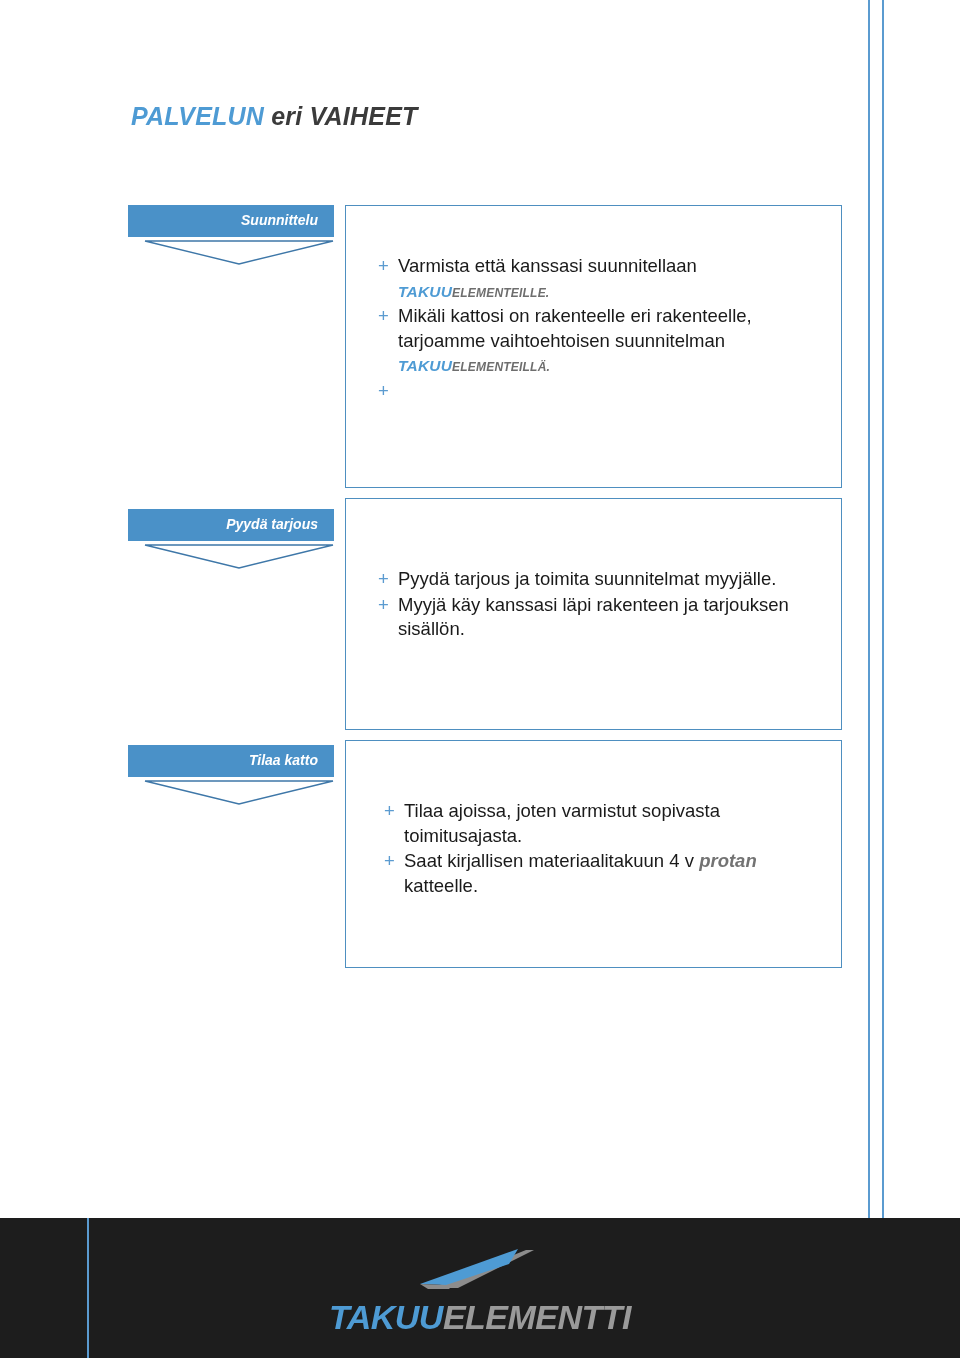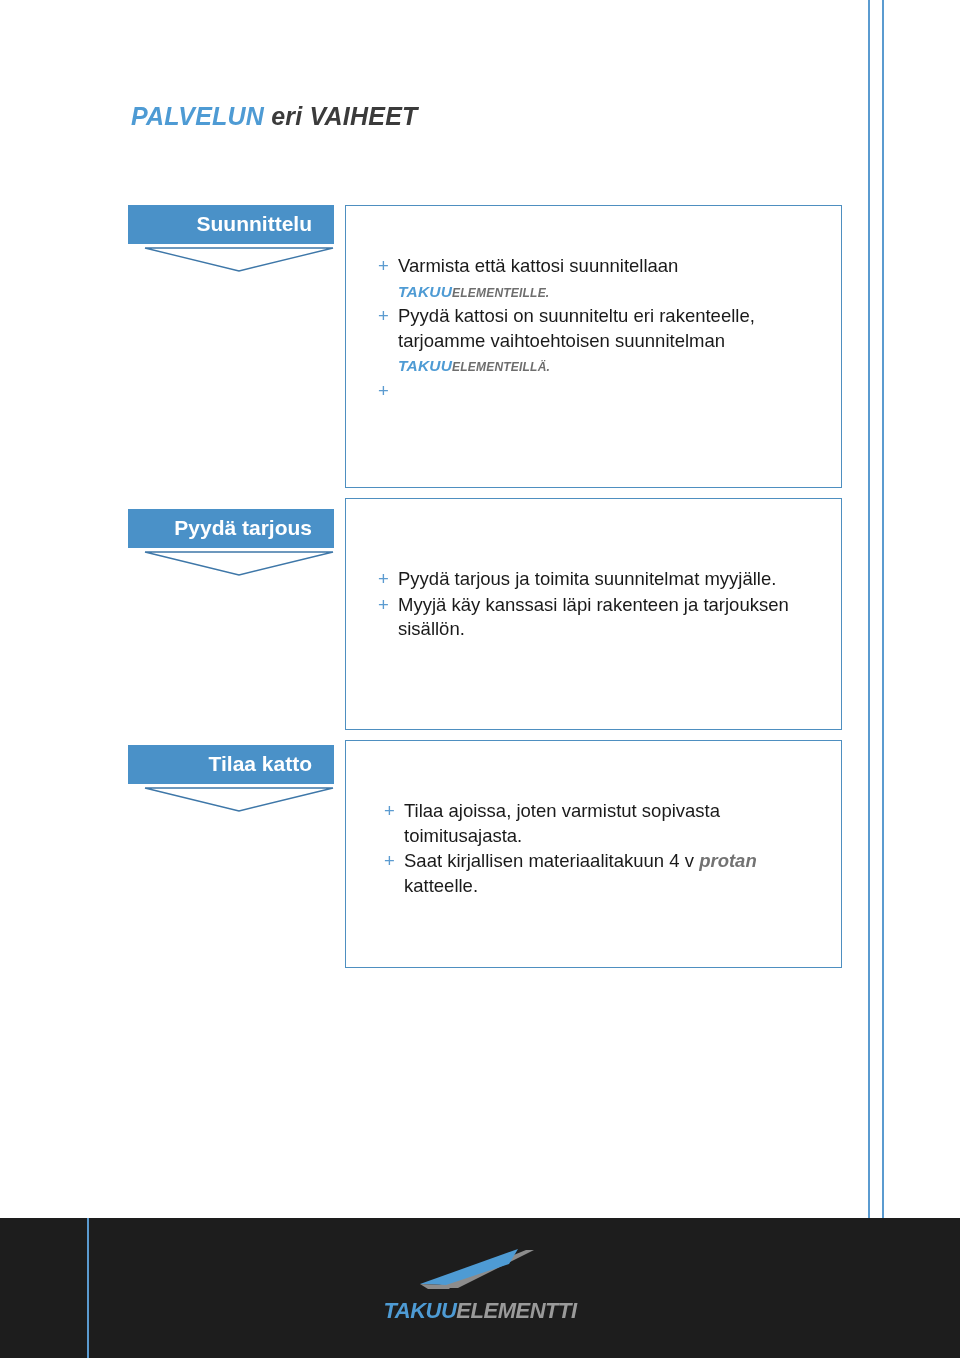--- a/index.html
+++ b/index.html
@@ -54,24 +54,25 @@
   .section { position: absolute; }
 
   .label-wrap {
     position: absolute;
     left: 128px;
     width: 206px;
   }
   .label-box {
     background: #4A91C8;
     color: #ffffff;
-    font-weight: bold;
-    font-size: 21px;
+    font-style: italic;
+    font-weight: bold;
+    font-size: 14px;
     text-align: right;
-    padding: 8px 22px 9px 0;
+    padding: 8px 16px 9px 0;
     line-height: 1.05;
     white-space: nowrap;
   }
   .chevron {
     display: block;
     width: 190px;
     height: 26px;
     margin-left: 16px;
     margin-top: 3px;
   }
@@ -132,21 +133,21 @@
     background: #1d1d1d;
   }
   #footer-logo {
     position: absolute;
     left: 0; right: 0;
     top: 30px;
     text-align: center;
   }
   #logo-mark { display: block; margin: 0 auto 6px auto; }
   #logo-text {
-    font-size: 22px;
+    font-size: 34px;
     font-style: italic;
     font-weight: bold;
     letter-spacing: -0.5px;
     white-space: nowrap;
   }
   #logo-text .takuu { color: #4E9BD4; }
   #logo-text .elementti { color: #9A9A9A; }
 </style>
 </head>
 <body>
@@ -163,22 +164,22 @@
 
   <div class="section">
     <div class="label-wrap" style="top:205px;">
       <div class="label-box">Suunnittelu</div>
       <svg class="chevron" viewBox="0 0 190 26">
         <polygon points="1,1 189,1 95,24" fill="none" stroke="#3E77A8" stroke-width="1.4"></polygon>
       </svg>
     </div>
     <div class="content-box" style="top:205px; height:283px;">
       <ul class="bullets" id="bullets-1" style="padding:48px 32px 0 32px;">
-          <li><span class="plus">+</span><span class="txt"><span>Varmista että kattosi suunnitellaan </span><span class="kw-blue">TAKUU</span><span class="kw-gray">ELEMENTEILLE.</span></span></li>
-          <li><span class="plus">+</span><span class="txt"><span>Pyydä kattosi on suunniteltu eri rakenteelle, tarjoamme vaihtoehtoisen suunnitelman </span><span class="kw-blue">TAKUU</span><span class="kw-gray">ELEMENTEILLÄ.</span></span></li>
+          <li><span class="plus">+</span><span class="txt"><span>Varmista että kanssasi suunnitellaan </span><span class="kw-blue">TAKUU</span><span class="kw-gray">ELEMENTEILLE.</span></span></li>
+          <li><span class="plus">+</span><span class="txt"><span>Mikäli kattosi on rakenteelle eri rakenteelle, tarjoamme vaihtoehtoisen suunnitelman </span><span class="kw-blue">TAKUU</span><span class="kw-gray">ELEMENTEILLÄ.</span></span></li>
           <li><span class="plus">+</span></li>
         </ul>
     </div>
   </div>
 
   <div class="section">
     <div class="label-wrap" style="top:509px;">
       <div class="label-box">Pyydä tarjous</div>
       <svg class="chevron" viewBox="0 0 190 26">
         <polygon points="1,1 189,1 95,24" fill="none" stroke="#3E77A8" stroke-width="1.4"></polygon>

